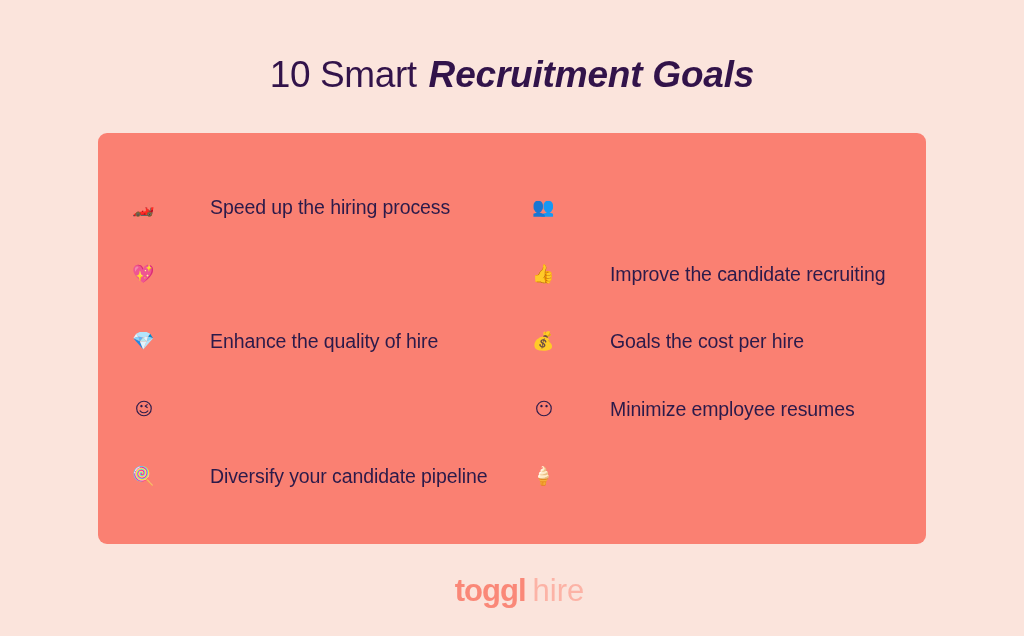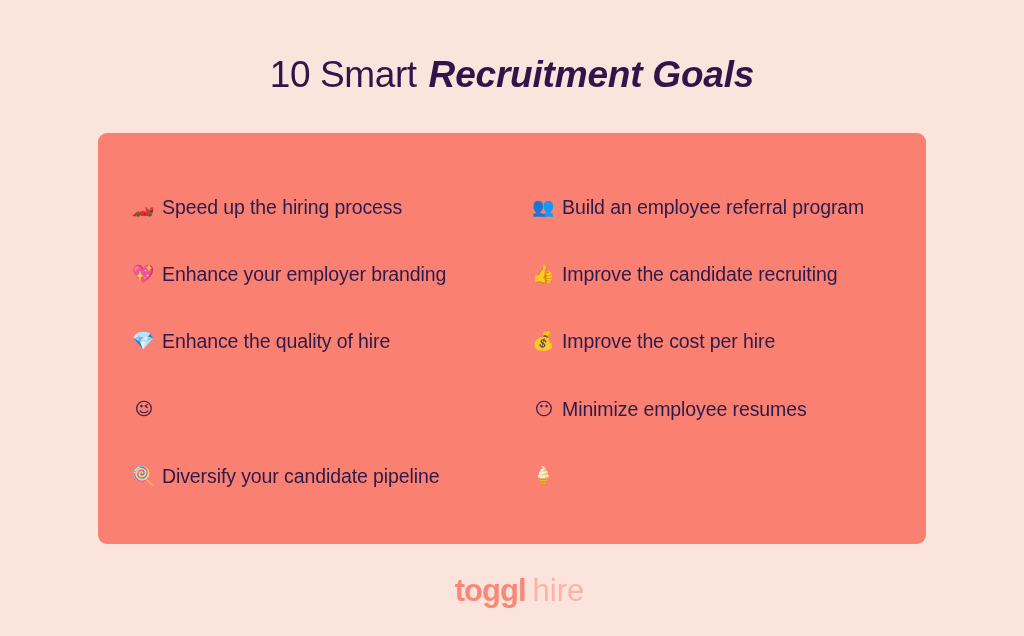--- a/index.html
+++ b/index.html
@@ -91,20 +91,21 @@
     flex: 0 0 22px;
     display: inline-flex;
     align-items: center;
     justify-content: center;
     font-family: "DejaVu Sans", sans-serif;
   }
 
   .goal-label {
     font-weight: 400;
     letter-spacing: -0.1px;
+    margin-left: 48px;
   }
 
   
   .logo {
     position: absolute;
     left: 0;
     top: 573px;
     width: 1024px;
     text-align: center;
     white-space: nowrap;
@@ -138,39 +139,37 @@
 
   <div class="card">
     <div class="goal-grid">
 
       <div class="goal-item col-left">
         <span class="goal-emoji">🏎️</span>
         <span class="goal-label">Speed up the hiring process</span>
       </div>
       <div class="goal-item col-right">
         <span class="goal-emoji">👥</span>
-        <span class="goal-label">Build an employee referral program</span>
       </div>
 
       <div class="goal-item col-left">
         <span class="goal-emoji">💖</span>
-        <span class="goal-label">Enhance your employer branding</span>
       </div>
       <div class="goal-item col-right">
         <span class="goal-emoji">👍</span>
         <span class="goal-label">Improve the candidate recruiting</span>
       </div>
 
       <div class="goal-item col-left">
         <span class="goal-emoji">💎</span>
         <span class="goal-label">Enhance the quality of hire</span>
       </div>
       <div class="goal-item col-right">
         <span class="goal-emoji">💰</span>
-        <span class="goal-label">Improve the cost per hire</span>
+        <span class="goal-label">Goals the cost per hire</span>
       </div>
 
       <div class="goal-item col-left">
         <span class="goal-emoji">😉</span>
       </div>
       <div class="goal-item col-right">
         <span class="goal-emoji">😶</span>
         <span class="goal-label">Minimize employee resumes</span>
       </div>
 

